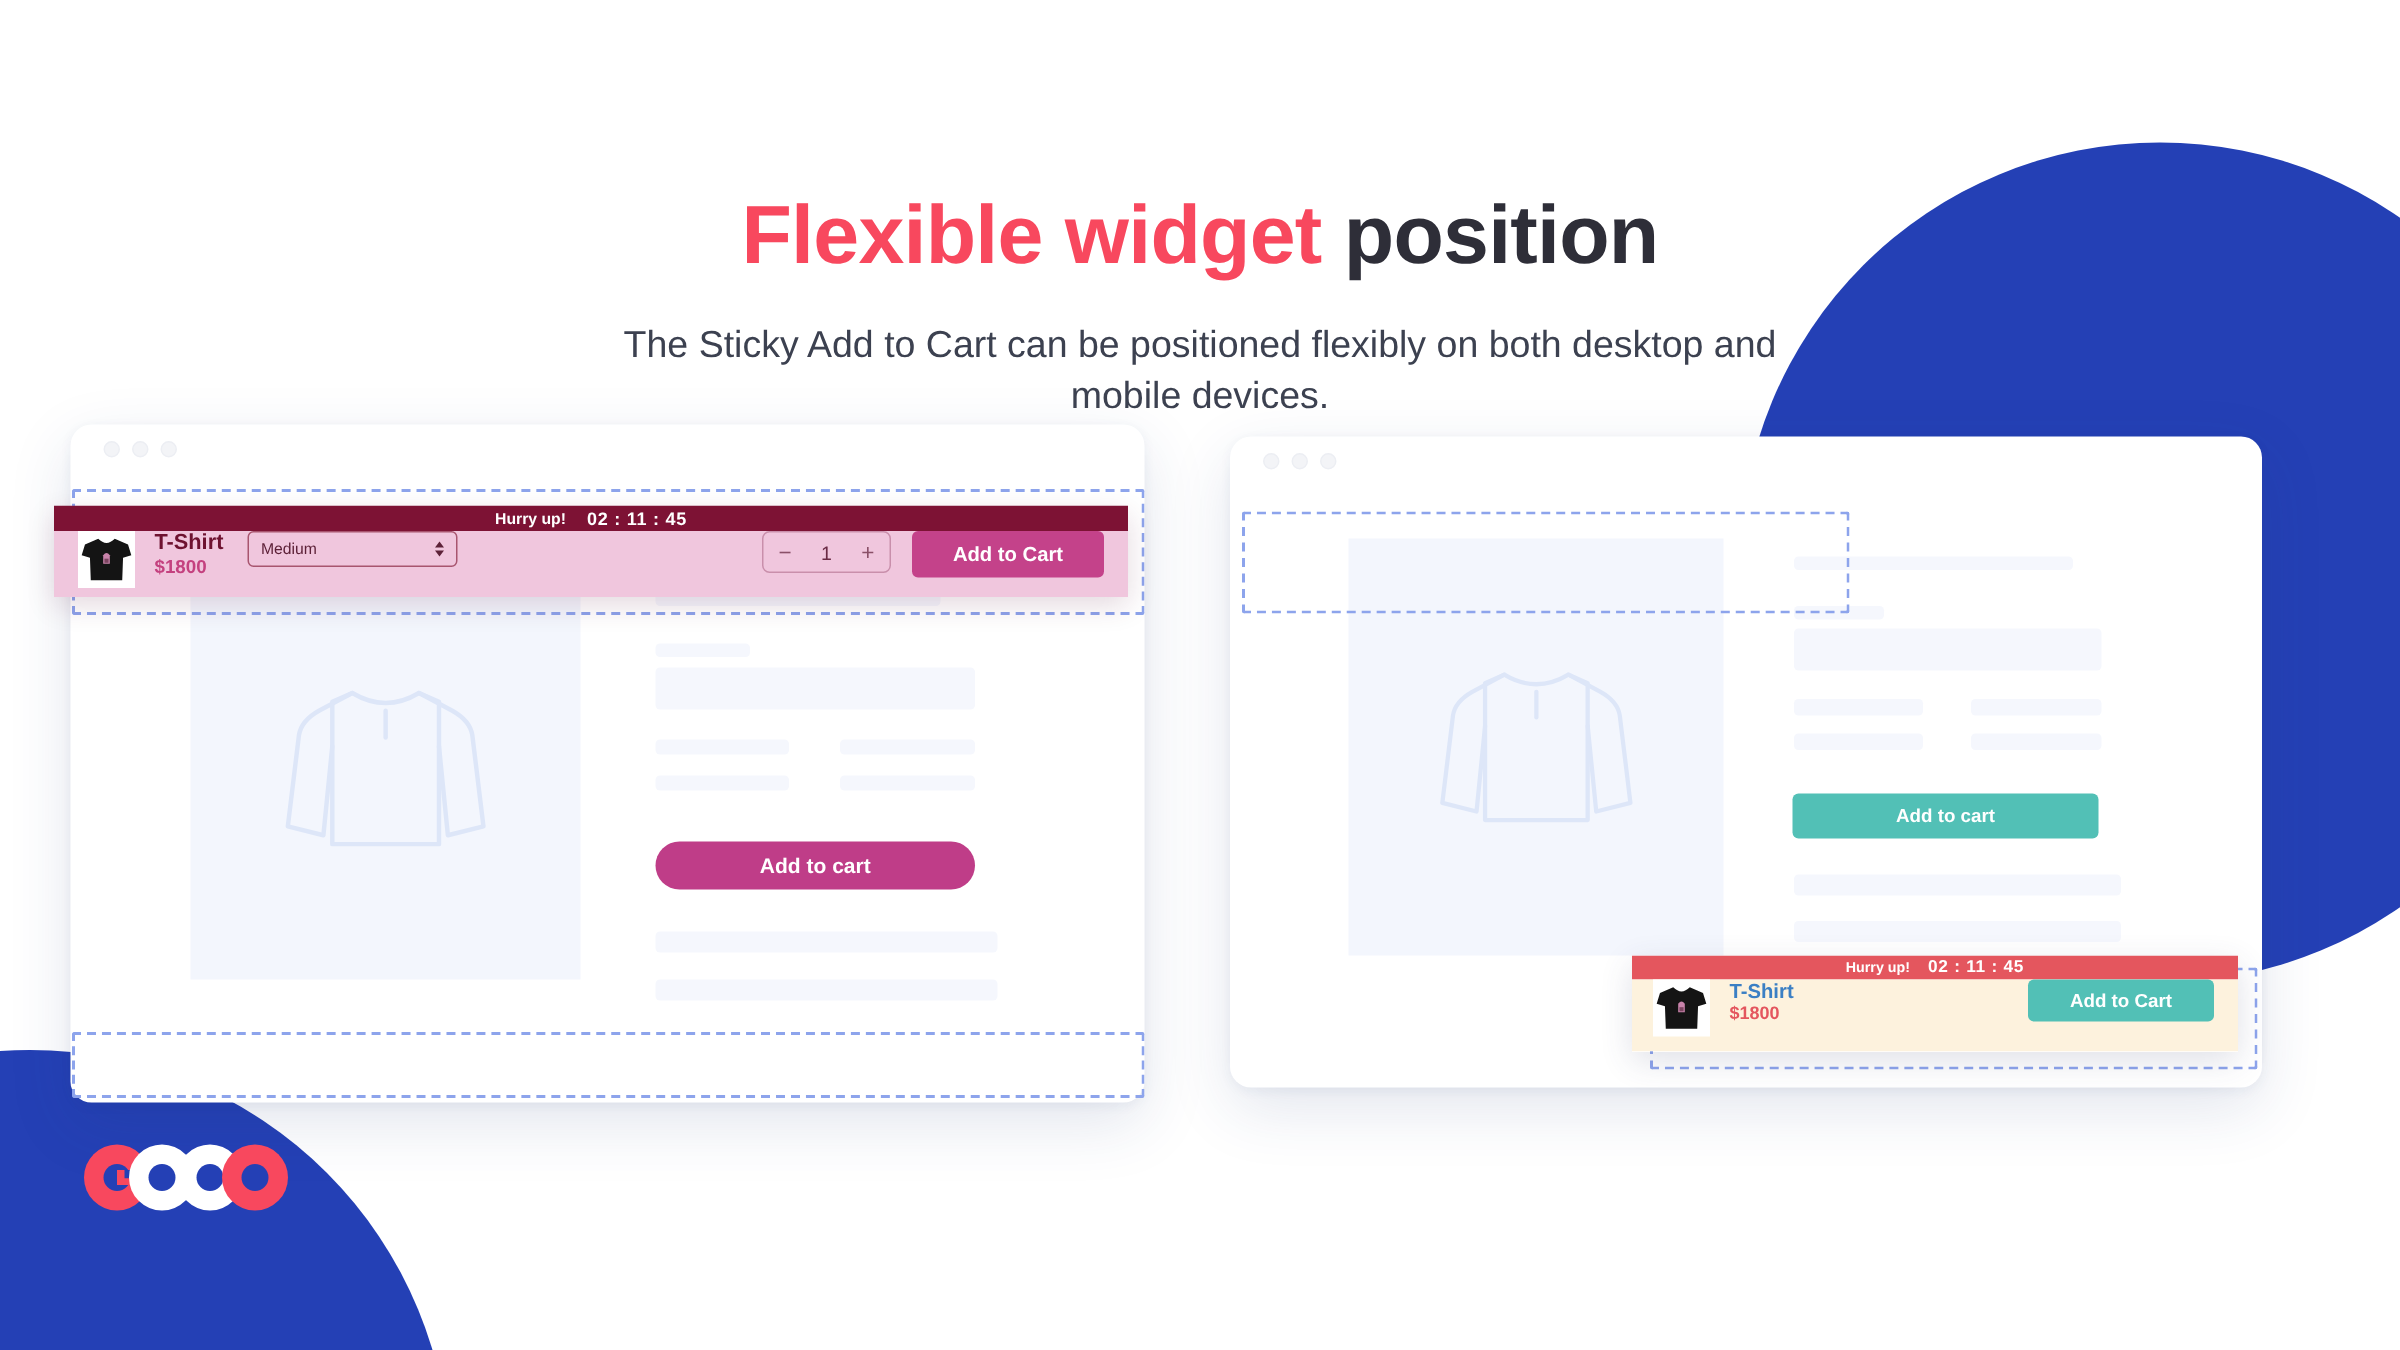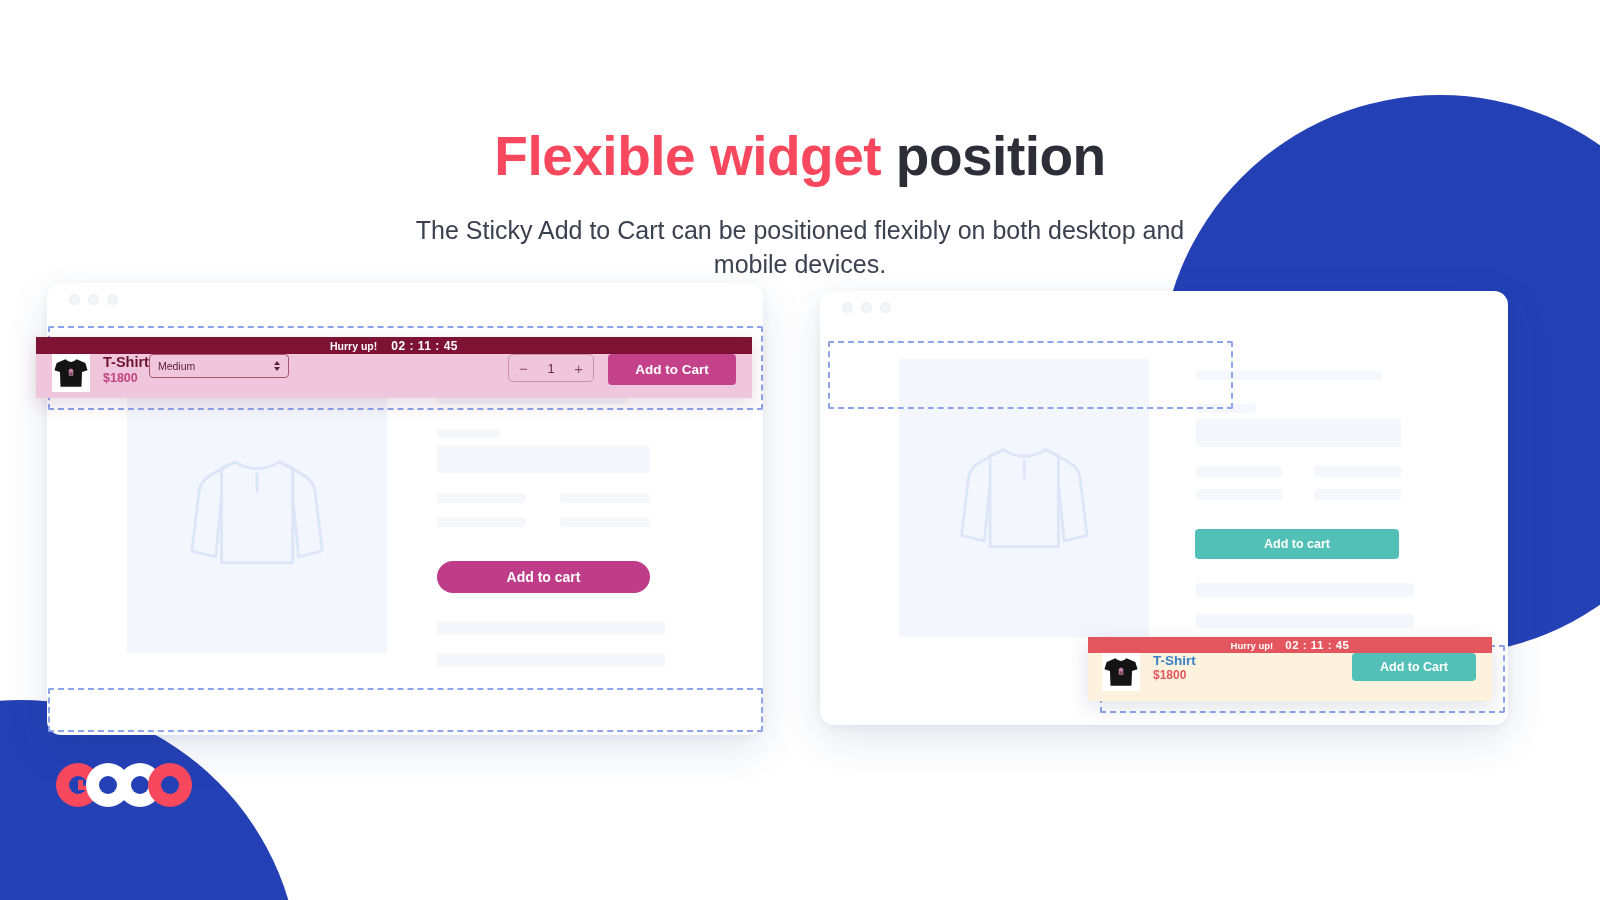--- a/index.html
+++ b/index.html
@@ -107,21 +107,21 @@
     display: flex; align-items: center; justify-content: center;
     flex: 0 0 auto;
   }
   .tshirt-svg { width: 36px; height: 32px; }
 
   .prod-meta { margin-left: 13px; line-height: 1.15; }
   #sticky-left .prod-name  { font-size: 14.5px; font-weight: 700; color: #6e1230; }
   #sticky-left .prod-price { font-size: 12.5px; font-weight: 600; color: #c4417f; }
 
   .variant-select {
-    margin-left: 0;
+    margin-left: 16px;
     width: 140px; height: 24px;
     border: 1px solid #a8556f;
     border-radius: 4px;
     background: transparent;
     display: flex; align-items: center;
     padding: 0 8px;
     position: relative;
   }
   .variant-text { font-size: 10.5px; color: #5d2138; }
   .stepper-icon { position: absolute; right: 8px; top: 50%; transform: translateY(-50%); display: flex; flex-direction: column; gap: 2px; }

